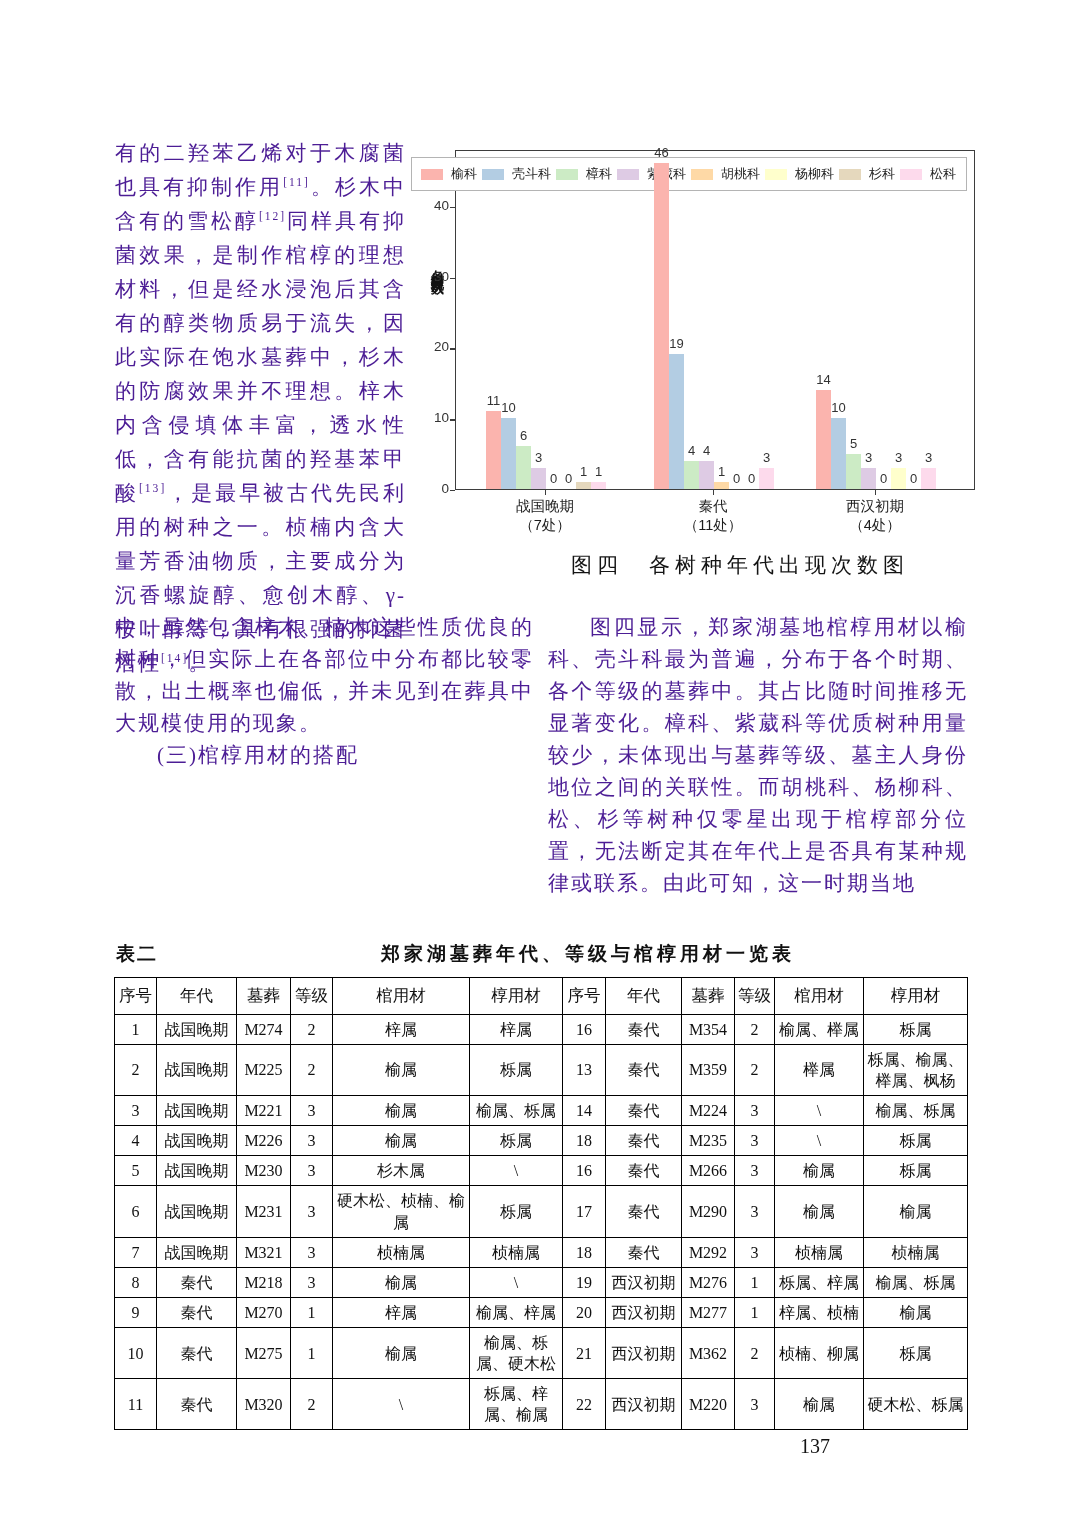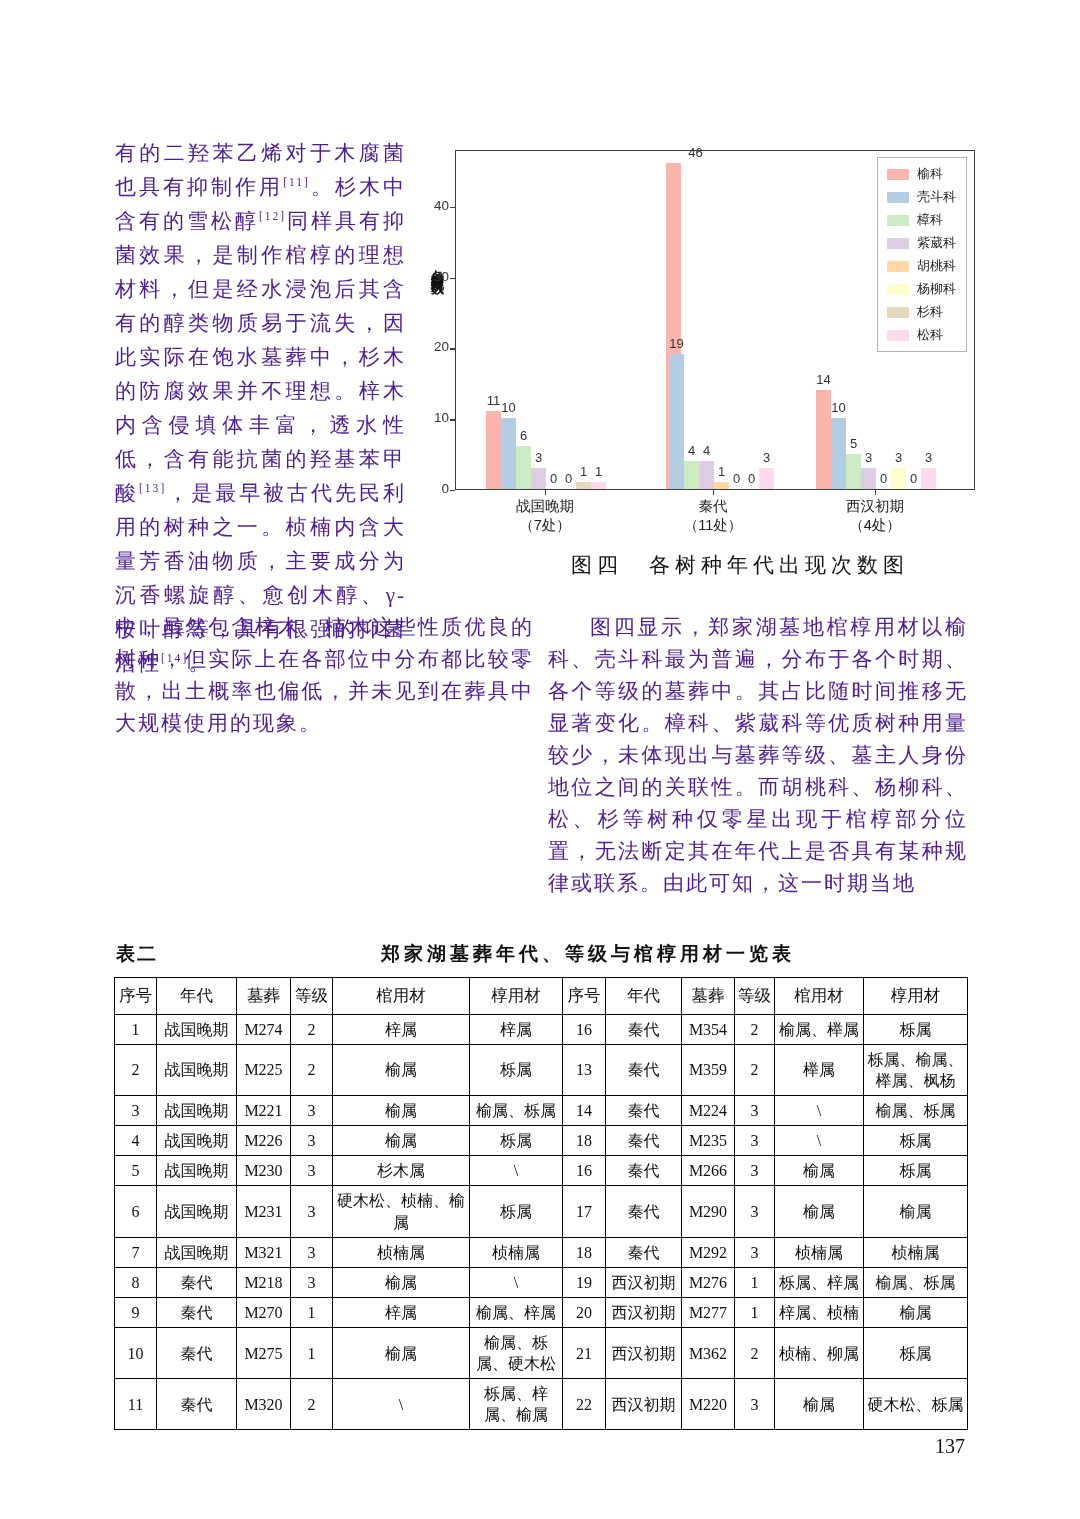--- a/index.html
+++ b/index.html
@@ -28,52 +28,53 @@
   .ytick-mark{position:absolute;width:5px;height:1.4px;background:#3d3d3d;left:25px;}
   .xtick-mark{position:absolute;top:350px;width:1.4px;height:5px;background:#3d3d3d;}
   .era-label{position:absolute;top:357px;width:140px;text-align:center;
              font-size:14.5px;line-height:19px;color:#1c1c1c;font-weight:500;}
   #xaxis-title{position:absolute;left:30px;top:399px;width:520px;text-align:center;
                font-size:15px;font-weight:bold;color:#111;}
   #yaxis-title{position:absolute;left:3px;top:120px;writing-mode:vertical-rl;
                text-orientation:upright;font-size:13px;font-weight:bold;color:#111;
                letter-spacing:2px;}
   #legend{position:absolute;right:7px;top:6px;border:1px solid #b4b4b4;background:#fff;
-          padding:7px 10px 7px 9px;display:flex;flex-direction:column;gap:5px;}
+          padding:7px 10px 7px 9px;display:flex;gap:5px;}
   .legend-item{display:flex;align-items:center;gap:8px;}
   .legend-swatch{width:22px;height:11px;display:inline-block;}
   .legend-text{font-size:13px;color:#1c1c1c;white-space:nowrap;}
   #figure-caption{position:absolute;left:460px;top:551px;width:560px;text-align:center;
                   font-size:21px;letter-spacing:5px;color:#141414;}
   
   #table-label{position:absolute;left:116px;top:941px;font-size:19px;font-weight:bold;
                font-family:"Liberation Sans","DejaVu Sans",sans-serif;letter-spacing:2px;}
   #table-title{position:absolute;left:114px;top:941px;width:853px;padding-left:95px;
                box-sizing:border-box;text-align:center;font-size:19px;font-weight:bold;
                font-family:"Liberation Sans","DejaVu Sans",sans-serif;letter-spacing:4px;}
   #materials-table{position:absolute;left:114px;top:977px;width:853px;
                    border-collapse:collapse;table-layout:fixed;}
   #materials-table th,#materials-table td{
       border:1.2px solid #000;text-align:center;vertical-align:middle;
       font-size:16px;line-height:1.32;padding:4px 2px;font-weight:normal;
       overflow-wrap:break-word;}
   #materials-table th{padding:7px 2px;font-size:16.5px;}
   
-  #page-number{position:absolute;left:800px;top:1435px;width:165px;text-align:right;
+  #page-number{position:absolute;left:800px;top:1435px;width:165px;text-align:left;
                font-size:20px;color:#111;}
 </style>
 </head>
 <body>
 
 <div class="textblock" style="left:115px;top:136px;width:291px;">
   <p class="refs">有的二羟苯乙烯对于木腐菌也具有抑制作用<sup>[11]</sup>。杉木中含有的雪松醇<sup>[12]</sup>同样具有抑菌效果，是制作棺椁的理想材料，但是经水浸泡后其含有的醇类物质易于流失，因此实际在饱水墓葬中，杉木的防腐效果并不理想。梓木内含侵填体丰富，透水性低，含有能抗菌的羟基苯甲酸<sup>[13]</sup>，是最早被古代先民利用的树种之一。桢楠内含大量芳香油物质，主要成分为沉香螺旋醇、愈创木醇、γ-桉叶醇等，具有很强的抑菌活性<sup>[14]</sup>。</p>
 </div>
 
 <div class="textblock tight" style="left:115px;top:611px;width:419px;">
   <p>中，虽然包含梓木、楠木这些性质优良的树种，但实际上在各部位中分布都比较零散，出土概率也偏低，并未见到在葬具中大规模使用的现象。</p>
+  <p class="indent">(三)棺椁用材的搭配</p>
 </div>
 
 <div class="textblock tight" style="left:548px;top:611px;width:420px;">
   <p class="indent">图四显示，郑家湖墓地棺椁用材以榆科、壳斗科最为普遍，分布于各个时期、各个等级的墓葬中。其占比随时间推移无显著变化。樟科、紫葳科等优质树种用量较少，未体现出与墓葬等级、墓主人身份地位之间的关联性。而胡桃科、杨柳科、松、杉等树种仅零星出现于棺椁部分位置，无法断定其在年代上是否具有某种规律或联系。由此可知，这一时期当地</p>
 </div>
 
 <div id="figure">
   <div id="yaxis-title">各树种出现次数</div>
   <div id="plot-frame">
     <div id="legend">
@@ -136,21 +137,21 @@
         <div class="bar-slot" style="left: 90px;">
           <div class="bar" style="height: 7px; background: rgb(229, 216, 189);"></div>
           <div class="bar-label" style="bottom: 10px;">1</div>
         </div>
         <div class="bar-slot" style="left: 105px;">
           <div class="bar" style="height: 7px; background: rgb(253, 218, 236);"></div>
           <div class="bar-label" style="bottom: 10px;">1</div>
         </div>
       </div>
       <div class="bar-group" style="left: 198px;">
-        <div class="bar-slot" style="left: 12px; padding-left: 44px;">
+        <div class="bar-slot" style="left: 0px;">
           <div class="bar" style="height: 326px; background: rgb(251, 180, 174);"></div>
           <div class="bar-label" style="bottom: 329px;">46</div>
         </div>
         <div class="bar-slot" style="left: 15px;">
           <div class="bar" style="height: 135px; background: rgb(179, 205, 227);"></div>
           <div class="bar-label" style="bottom: 138px;">19</div>
         </div>
         <div class="bar-slot" style="left: 30px;">
           <div class="bar" style="height: 28px; background: rgb(204, 235, 197);"></div>
           <div class="bar-label" style="bottom: 31px;">4</div>

